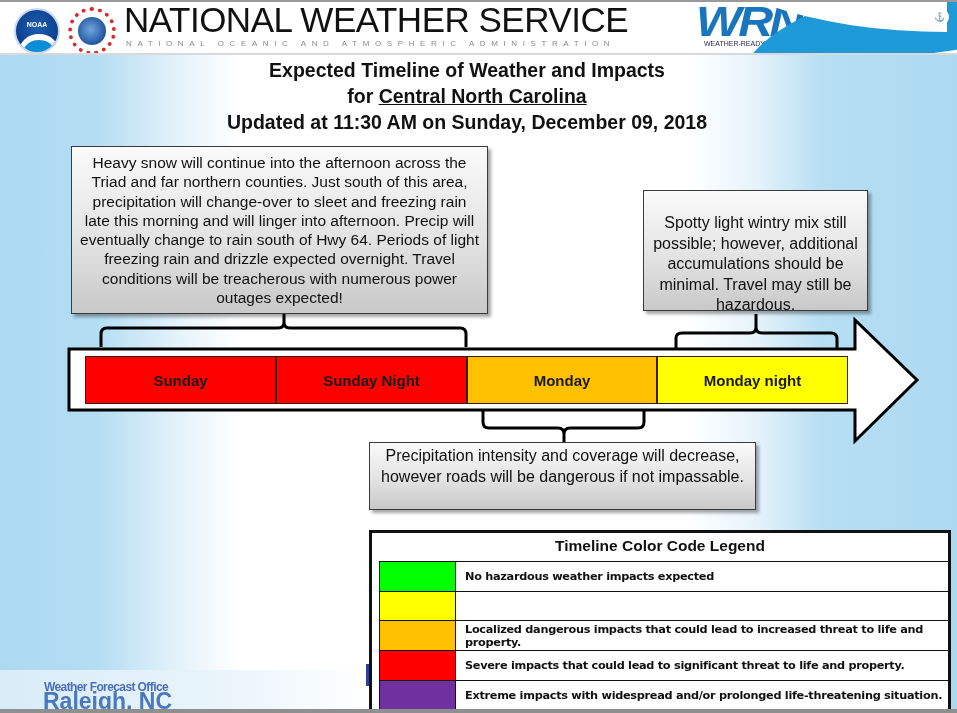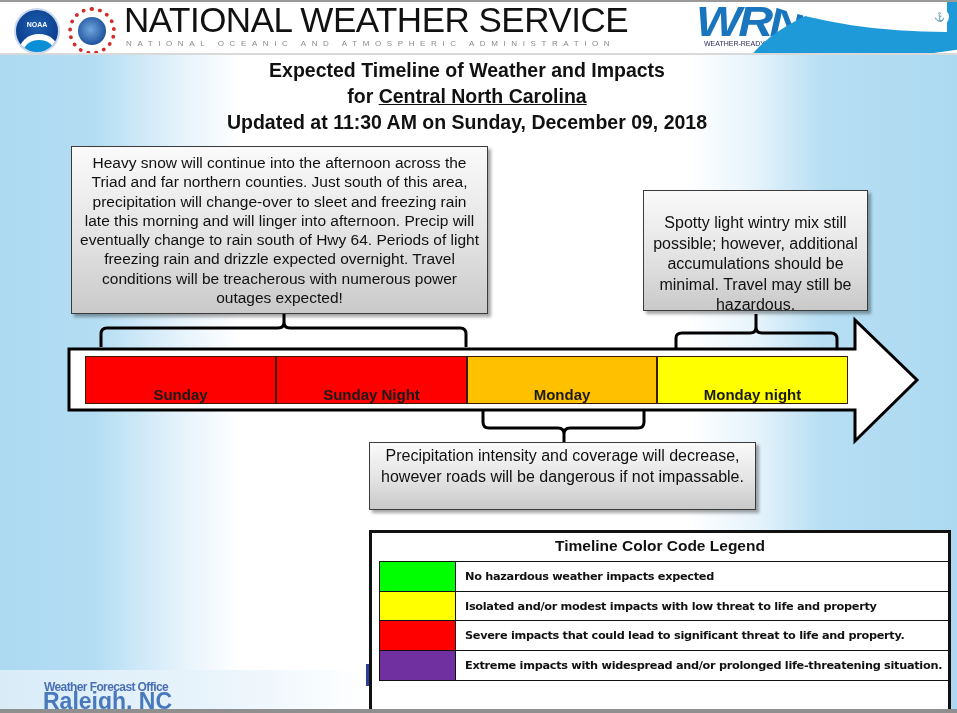--- a/index.html
+++ b/index.html
@@ -83,21 +83,21 @@
     border: 1.5px solid #3b3b3b; box-shadow: 3px 3px 3px rgba(0,0,0,0.35);
     font-size: 15.5px; line-height: 19.3px; text-align: center; color: #111;
   }
   .callout-1 { left: 71px; top: 146px; width: 417px; height: 168px; padding: 6px 6px; }
   .callout-2 { left: 643px; top: 190px; width: 225px; height: 121px; padding: 22px 6px; font-size: 16px; line-height: 20.5px; }
   .callout-3 { left: 369px; top: 442px; width: 387px; height: 68px; padding: 3px 6px; font-size: 16px; line-height: 20.5px; }
 
   .timeline-svg { position: absolute; left: 0; top: 0; }
 
   .segment {
-    position: absolute; top: 356px; height: 48px; display: flex; align-items: flex-end; justify-content: center;
+    position: absolute; top: 356px; height: 48px; display: flex; align-items: center; justify-content: center;
     font-weight: bold; font-size: 15px; color: #1a1a1a; border: 1px solid #3a1a00;
   }
 
   .legend {
     position: absolute; left: 369px; top: 530px; width: 582px; height: 183px;
     background: #ffffff; border: 3px solid #111;
   }
   .legend-title {
     position: absolute; left: 0; top: 4px; width: 100%; text-align: center;
     font-weight: bold; font-size: 15.5px; color: #111;
@@ -186,21 +186,24 @@
 
 <div class="legend">
   <div class="legend-title">Timeline Color Code Legend</div>
   <div class="legend-rows">
     <div class="legend-row">
       <div class="legend-swatch" style="background:#00ff00"></div>
       <div class="legend-text">No hazardous weather impacts expected</div>
     </div>
     <div class="legend-row">
       <div class="legend-swatch" style="background:#ffff00"></div>
-      <div class="legend-text">Isolated and/or modest impacts with low threat to life and property</div>
+    </div>
+    <div class="legend-row">
+      <div class="legend-swatch" style="background:#ffc000"></div>
+      <div class="legend-text">Localized dangerous impacts that could lead to increased threat to life and property.</div>
     </div>
     <div class="legend-row">
       <div class="legend-swatch" style="background:#ff0000"></div>
       <div class="legend-text">Severe impacts that could lead to significant threat to life and property.</div>
     </div>
     <div class="legend-row">
       <div class="legend-swatch" style="background:#7030a0"></div>
       <div class="legend-text">Extreme impacts with widespread and/or prolonged life-threatening situation.</div>
     </div>
   </div>

